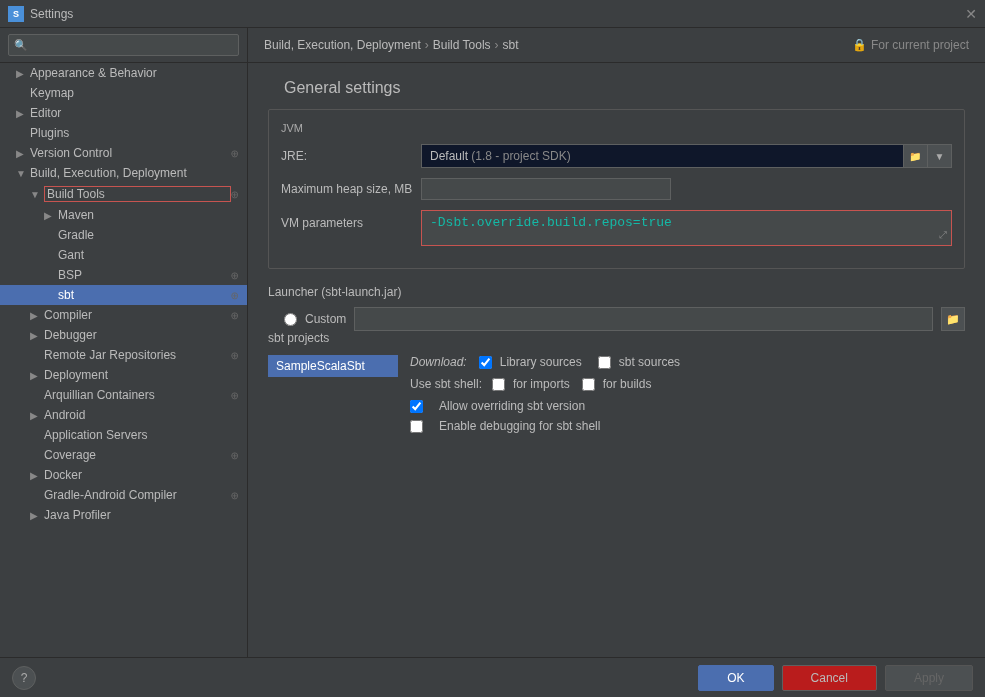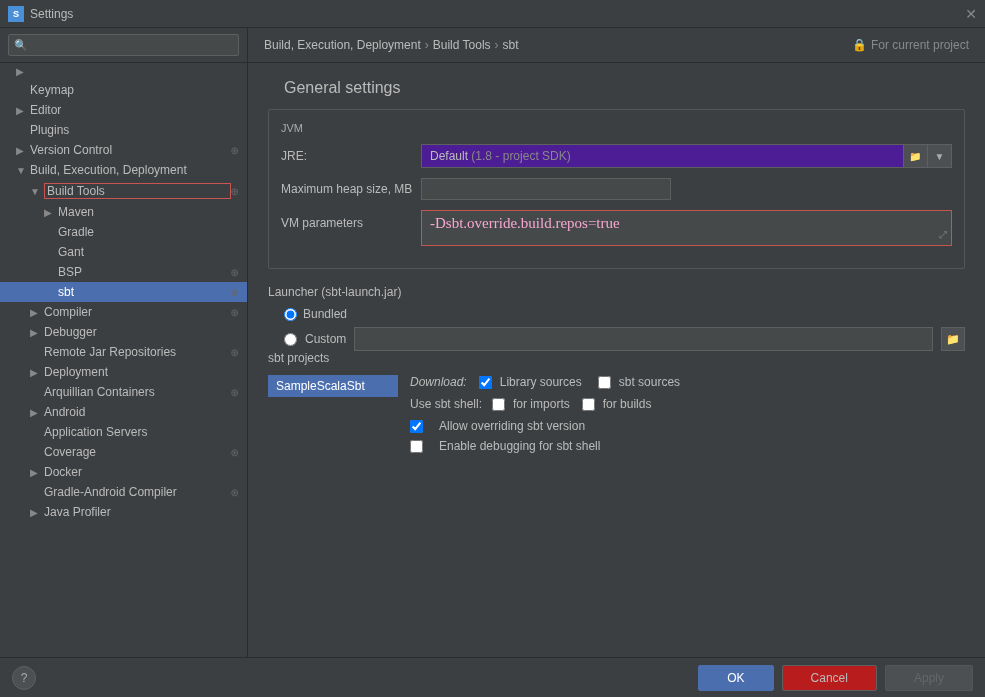--- a/index.html
+++ b/index.html
@@ -181,21 +181,21 @@
       flex: 1;
     }
 
     .jre-select {
       flex: 1;
       display: flex;
       align-items: center;
     }
     .jre-select-inner {
       flex: 1;
-      background: #4c1d95;
+      background: #0f172a;
       border: 1px solid #5e6060;
       color: #bbbbbb;
       padding: 3px 8px;
       font-size: 12px;
       height: 24px;
       display: flex;
       align-items: center;
     }
     .jre-btn {
       width: 24px;
@@ -211,23 +211,23 @@
 
     .vm-param-box {
       border: 1px solid #c75450;
       background: #45494a;
       flex: 1;
       min-height: 36px;
       padding: 4px 8px;
       position: relative;
     }
     .vm-param-text {
-      font-size: 15px;
-      color: #f9a8d4;
-      font-family: Liberation Serif, serif;
+      font-size: 13px;
+      color: #14b8a6;
+      font-family: Liberation Mono, monospace;
     }
     .vm-expand-btn {
       position: absolute;
       right: 4px;
       bottom: 4px;
       font-size: 10px;
       color: #888;
       cursor: pointer;
     }
 
@@ -383,20 +383,21 @@
   <div class="sidebar">
     <div class="search-box">
       <div class="search-wrapper">
         <span class="search-icon-inner">🔍</span>
         <input type="text" placeholder="  " style="">
       </div>
     </div>
 
     <div class="tree-item indent1">
       <span class="arrow">▶</span>
+      <span class="label">Appearance &amp; Behavior</span>
     </div>
     <div class="tree-item indent1">
       <span class="arrow"></span>
       <span class="label">Keymap</span>
     </div>
     <div class="tree-item indent1">
       <span class="arrow">▶</span>
       <span class="label">Editor</span>
     </div>
     <div class="tree-item indent1">
@@ -533,24 +534,20 @@
           <div class="form-label" style="padding-top:6px;">VM parameters</div>
           <div class="vm-param-box">
             <span class="vm-param-text">-Dsbt.override.build.repos=true</span>
             <span class="vm-expand-btn">⤢</span>
           </div>
         </div>
       </div>
 
       <div class="launcher-section">
         <div class="launcher-title">Launcher (sbt-launch.jar)</div>
-        <div class="radio-row">
-          <input type="radio" name="launcher" id="bundled" checked="" style="">
-          <label for="bundled">Bundled</label>
-        </div>
         <div class="custom-row">
           <input type="radio" name="launcher" id="custom" style="">
           <label for="custom">Custom</label>
           <input type="text" class="custom-input" value="" style="">
           <div class="folder-btn">📁</div>
         </div>
       </div>
 
       <div class="sbt-projects-section">
         <div class="sbt-projects-title">sbt projects</div>

